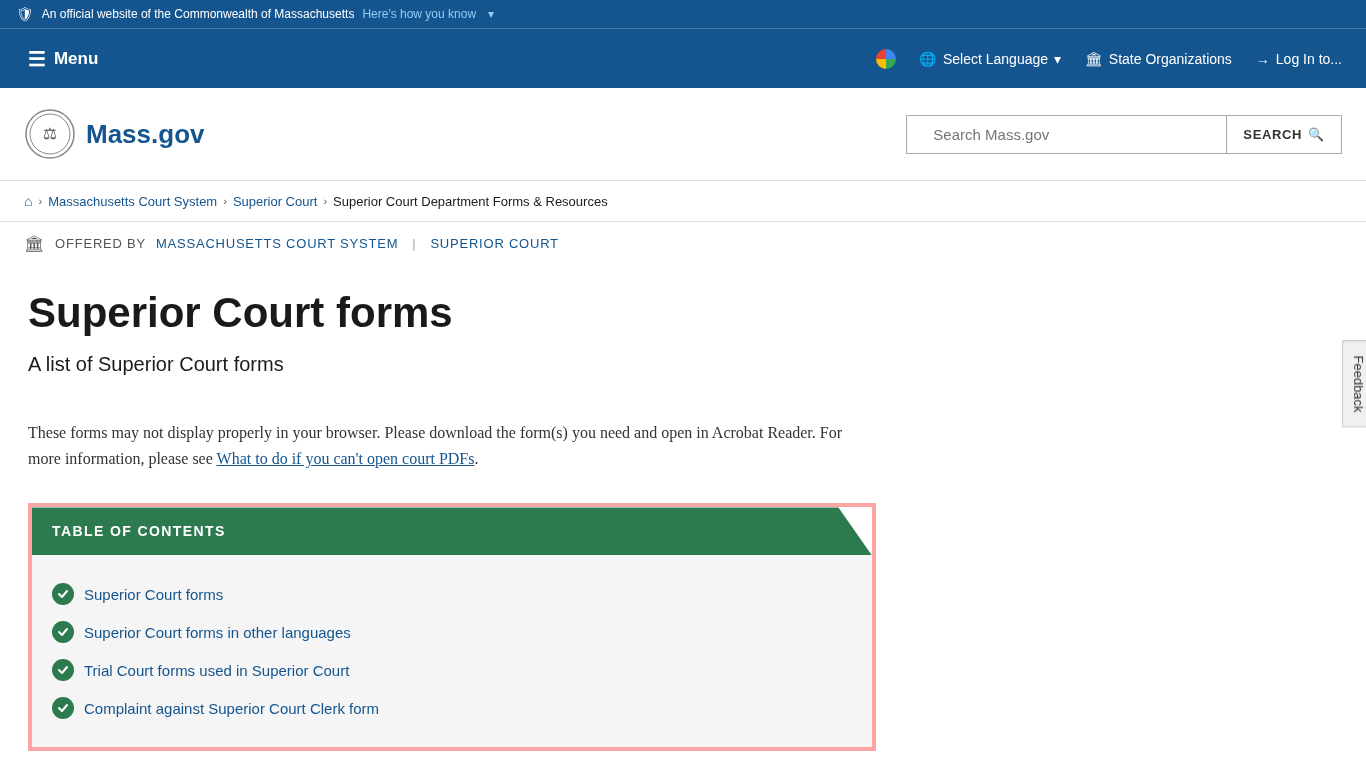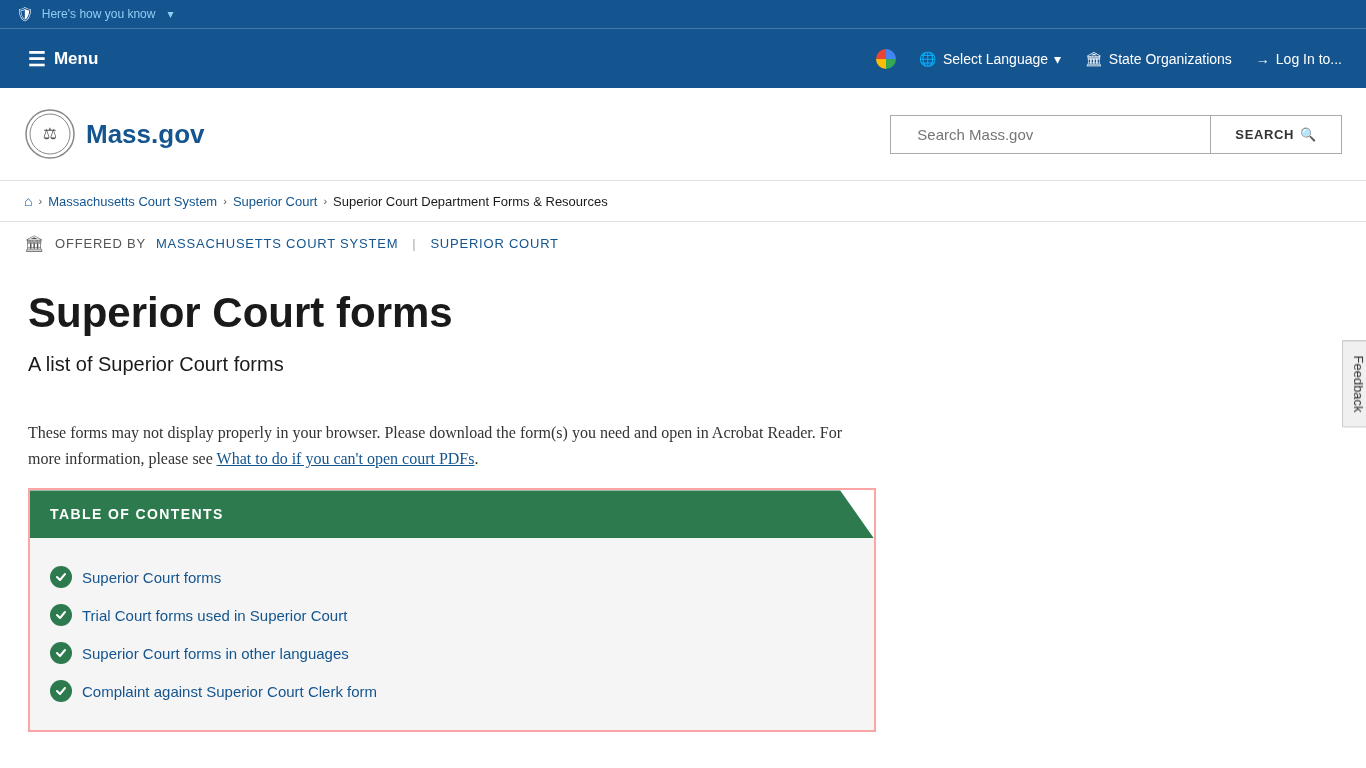--- a/index.html
+++ b/index.html
@@ -81,21 +81,21 @@
     }
     .search-area { display: flex; align-items: stretch; }
     .search-input {
       width: 320px; padding: 10px 26px;
       border: 1px solid #aaa; border-right: none;
       font-size: 15px; outline: none;
       color: #555;
     }
     .search-btn {
       background: #fff; border: 1px solid #aaa;
-      padding: 10px 24px;
+      padding: 10px 16px;
       font-size: 13px; font-weight: 700; color: #333;
       cursor: pointer; display: flex; align-items: center; gap: 6px;
       letter-spacing: 0.05em;
     }
 
     
     .breadcrumb {
       padding: 12px 24px;
       font-size: 13px;
       display: flex; align-items: center; gap: 6px;
@@ -134,22 +134,22 @@
       font-size: 16px; color: #333; line-height: 1.6;
       margin-bottom: 12px;
       font-family: Liberation Serif, serif;
     }
     .description a {
       color: #14558f; text-decoration: underline;
     }
 
     
     .toc-container {
-      margin-top: 17px;
-      border: 2px solid #fca5a5;
+      margin-top: 32px;
+      border: 4px solid #fca5a5;
     }
     .toc-header {
       background: #2d7a4f;
       color: #fff;
       padding: 16px 20px;
       font-size: 14px;
       font-weight: 700;
       letter-spacing: 0.1em;
       text-transform: uppercase;
       display: flex; align-items: center;
@@ -191,20 +191,21 @@
       writing-mode: horizontal-tb;
       border-radius: 4px 4px 0 0;
       z-index: 100;
     }
   </style>
 </head>
 <body>
 
 <div class="top-banner">
   <span class="shield-icon">🛡</span>
+  <span class="official-text">An official website of the Commonwealth of Massachusetts</span>
   <a class="heres-how">
     <span>Here's how you know</span>
     <span>▾</span>
   </a>
 </div>
 
 <nav class="nav-bar">
   <div class="nav-left">
     <button class="menu-btn">
       <span class="hamburger">☰</span>
@@ -286,29 +287,29 @@
         </svg>
       </div>
       <a class="toc-link" href="#">Superior Court forms</a>
     </div>
         <div class="toc-item">
       <div class="toc-circle">
         <svg viewBox="0 0 12 12" fill="none" xmlns="http://www.w3.org/2000/svg">
           <polyline points="2,6 5,9 10,3" stroke="white" stroke-width="2" stroke-linecap="round" stroke-linejoin="round"></polyline>
         </svg>
       </div>
-      <a class="toc-link" href="#">Trial Court forms used in Superior Court</a>
+      <a class="toc-link" href="#">Superior Court forms in other languages</a>
     </div>
         <div class="toc-item">
       <div class="toc-circle">
         <svg viewBox="0 0 12 12" fill="none" xmlns="http://www.w3.org/2000/svg">
           <polyline points="2,6 5,9 10,3" stroke="white" stroke-width="2" stroke-linecap="round" stroke-linejoin="round"></polyline>
         </svg>
       </div>
-      <a class="toc-link" href="#">Superior Court forms in other languages</a>
+      <a class="toc-link" href="#">Trial Court forms used in Superior Court</a>
     </div>
         <div class="toc-item">
       <div class="toc-circle">
         <svg viewBox="0 0 12 12" fill="none" xmlns="http://www.w3.org/2000/svg">
           <polyline points="2,6 5,9 10,3" stroke="white" stroke-width="2" stroke-linecap="round" stroke-linejoin="round"></polyline>
         </svg>
       </div>
       <a class="toc-link" href="#">Complaint against Superior Court Clerk form</a>
     </div>
       </div>

